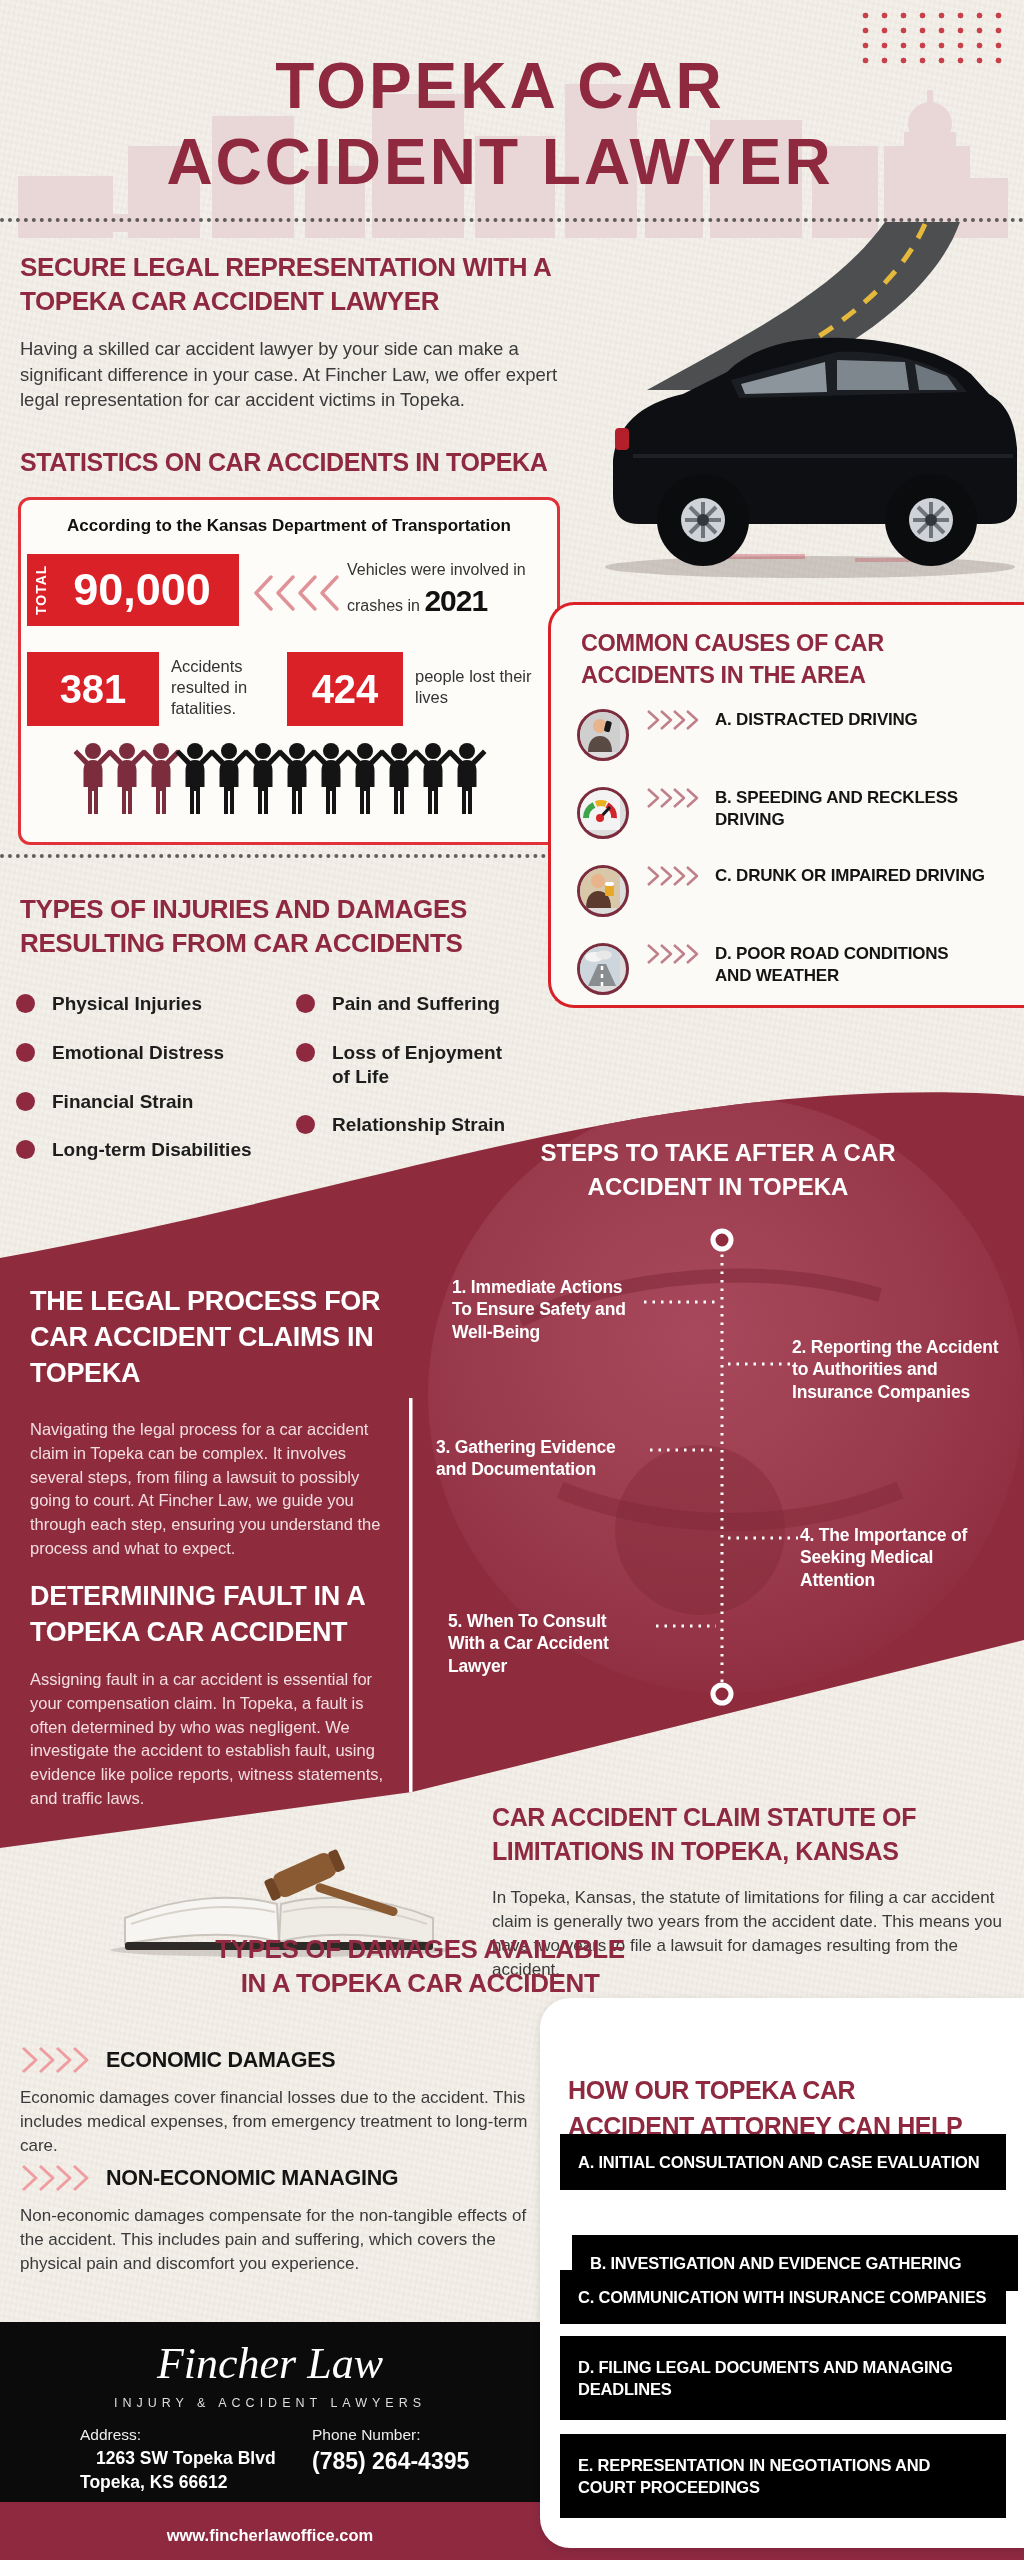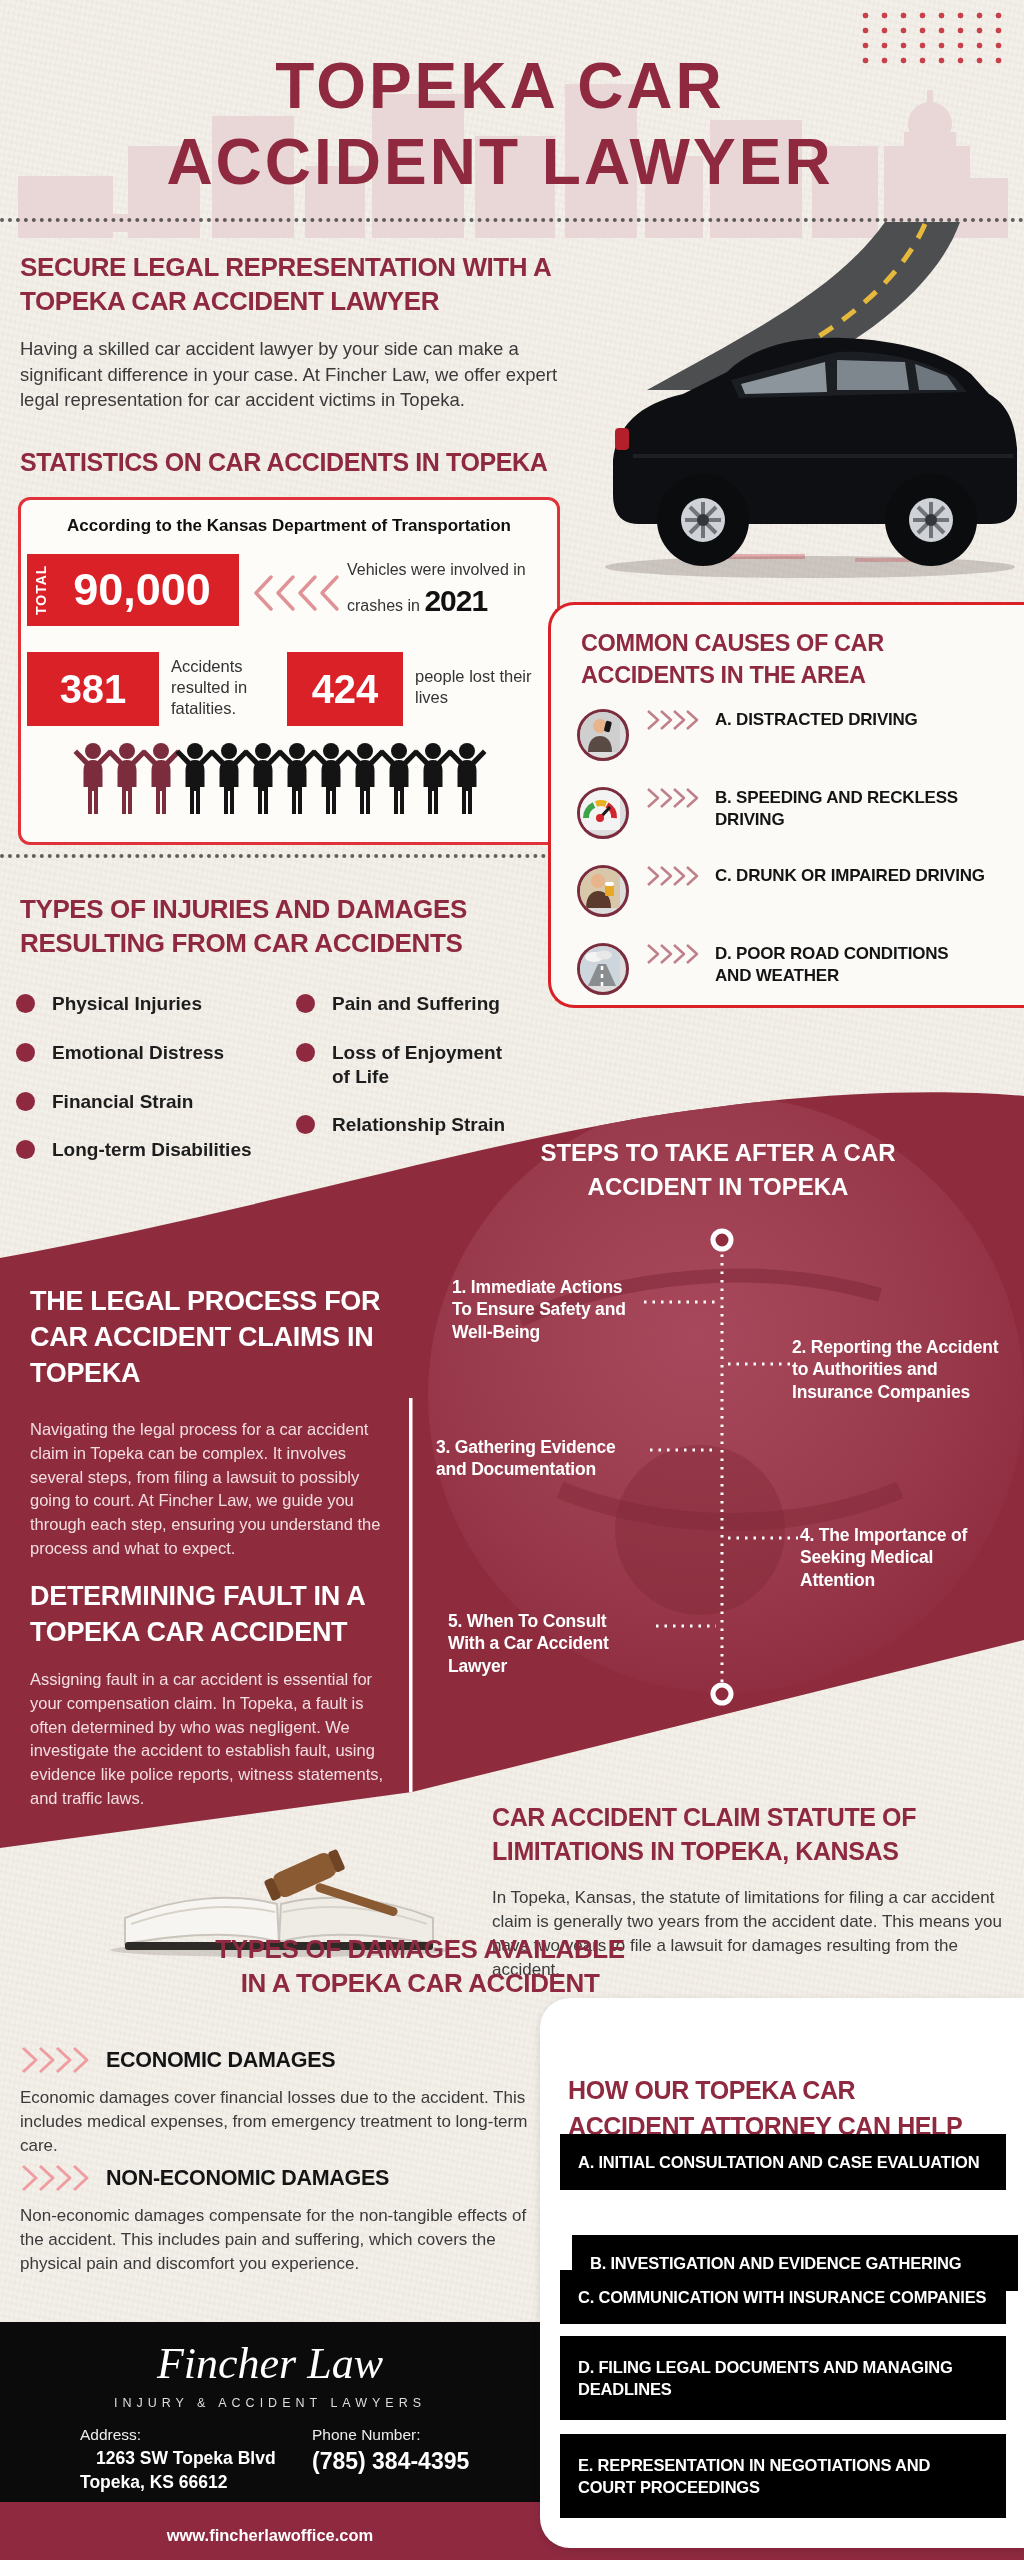--- a/index.html
+++ b/index.html
@@ -377,31 +377,31 @@
   <div class="abs body-sm" style="left:20px;top:2086px;width:512px;">Economic damages cover financial losses due to the accident. This includes medical expenses, from emergency treatment to long-term care.</div>
 
   <svg class="abs" style="left:20px;top:2164px;" width="74" height="28" viewBox="0 0 74 28">
       <g stroke="#ef9da1" stroke-width="3" fill="none" stroke-linejoin="round">
         <path d="M3,2 L16,14 L3,26"></path>
         <path d="M20,2 L33,14 L20,26"></path>
         <path d="M37,2 L50,14 L37,26"></path>
         <path d="M54,2 L67,14 L54,26"></path>
       </g>
     </svg>
-  <div class="abs lbl-big" style="left:106px;top:2166px;">NON-ECONOMIC DAMAGES</div>
+  <div class="abs lbl-big" style="left:106px;top:2166px;">NON-ECONOMIC MANAGING</div>
   <div class="abs body-sm" style="left:20px;top:2204px;width:520px;">Non-economic damages compensate for the non-tangible effects of the accident. This includes pain and suffering, which covers the physical pain and discomfort you experience.</div>
 
   <div class="abs" style="left:0;top:2322px;width:540px;height:180px;background:#0b0b0b;z-index:2;">
     <div style="position:absolute;left:0;top:16px;width:100%;text-align:center;color:#fff;font-family:'Liberation Serif',serif;font-style:italic;font-size:44px;">Fincher Law</div>
     <div style="position:absolute;left:0;top:74px;width:100%;text-align:center;color:#ddd;font-size:12.5px;letter-spacing:5px;">INJURY &amp; ACCIDENT LAWYERS</div>
     <div style="position:absolute;left:80px;top:104px;color:#eee;font-size:15.5px;">Address:</div>
     <div style="position:absolute;left:96px;top:126px;color:#fff;font-size:17.5px;font-weight:800;">1263 SW Topeka Blvd</div>
     <div style="position:absolute;left:80px;top:150px;color:#fff;font-size:17.5px;font-weight:800;">Topeka, KS 66612</div>
     <div style="position:absolute;left:312px;top:104px;color:#eee;font-size:15.5px;">Phone Number:</div>
-    <div style="position:absolute;left:312px;top:126px;color:#fff;font-size:23px;font-weight:800;">(785) 384-4395</div>
+    <div style="position:absolute;left:312px;top:126px;color:#fff;font-size:23px;font-weight:800;">(785) 264-4395</div>
   </div>
 
   <div class="abs" style="left:0;top:2502px;width:1024px;height:58px;background:#8e2940;z-index:1;">
     <div style="position:absolute;left:0;top:24px;width:540px;text-align:center;color:#fff;font-weight:800;font-size:16.5px;">www.fincherlawoffice.com</div>
   </div>
 
   <div class="abs" style="left:540px;top:1998px;width:484px;height:550px;background:#ffffff;border-radius:30px 0 0 30px;z-index:3;box-shadow:0 2px 8px rgba(0,0,0,0.12);">
     <div class="h2" style="position:absolute;left:28px;top:28px;width:430px;font-size:25px;line-height:1.42;margin-top:47px;">
       <div>HOW OUR TOPEKA CAR</div>
       <div>ACCIDENT ATTORNEY CAN HELP</div>

